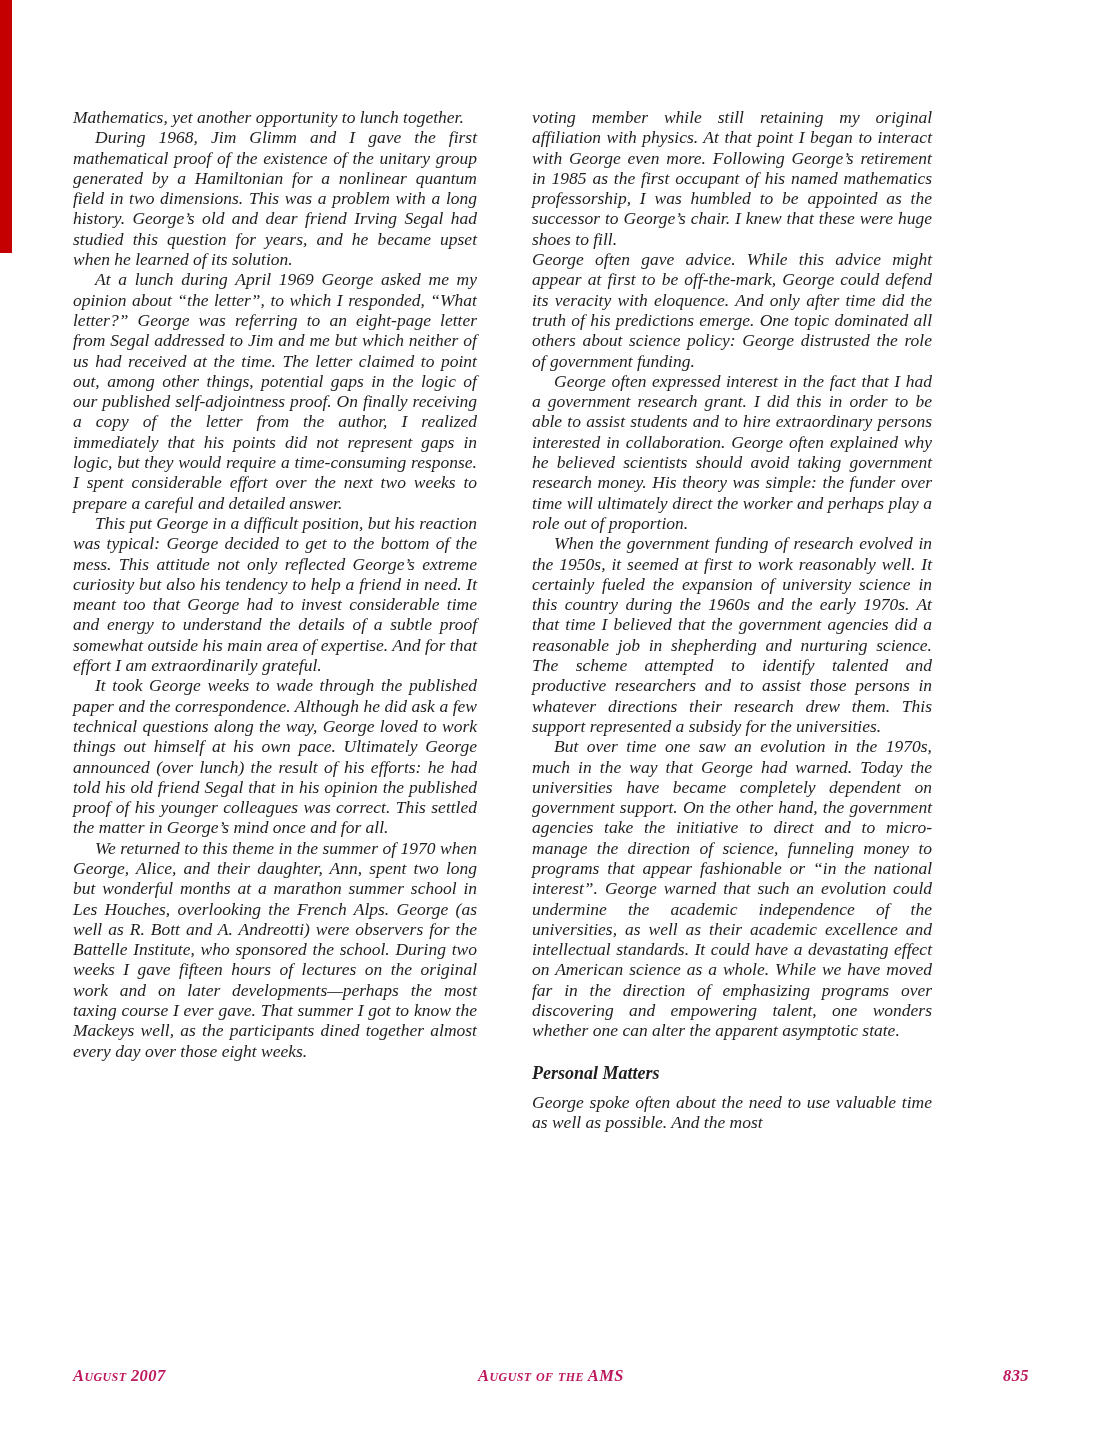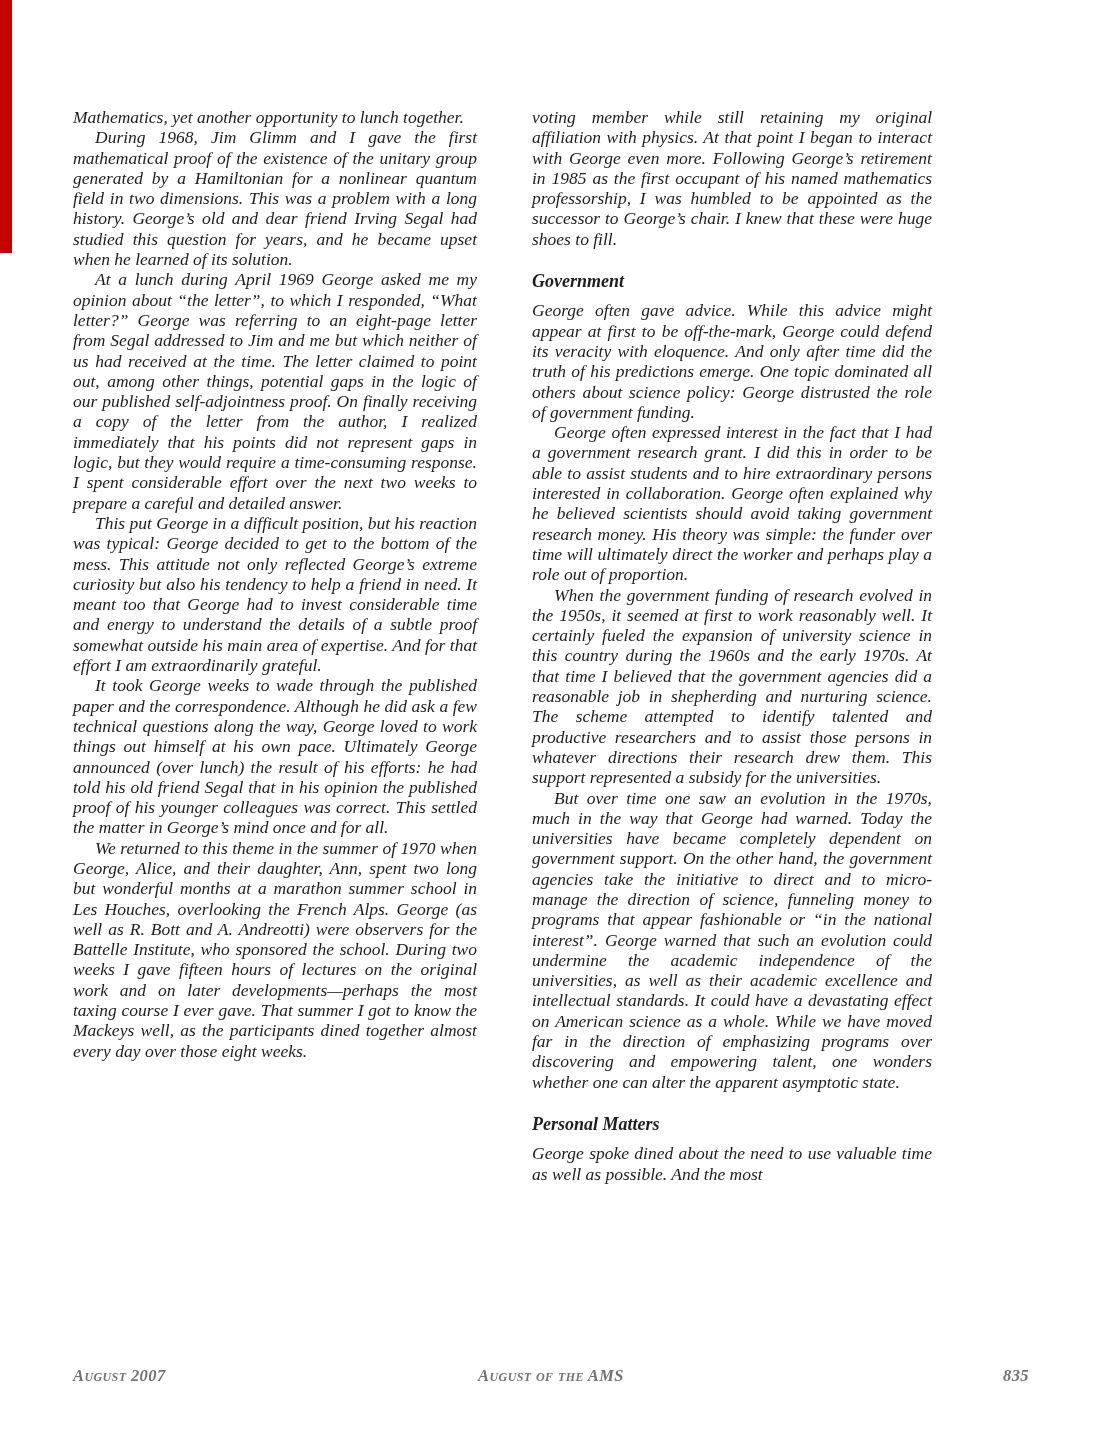--- a/index.html
+++ b/index.html
@@ -46,21 +46,21 @@
   .footer {
     position: absolute;
     left: 73px;
     top: 1366px;
     width: 956px;
     height: 24px;
     font-variant: small-caps;
     font-weight: 600;
     font-size: 16.5px;
     letter-spacing: 0.4px;
-    color: #737373;
+    color: #be185d;
   }
   .f-left   { position: absolute; left: 0; top: 0; }
   .f-center { position: absolute; left: 0; right: 0; top: 0; text-align: center; }
   .f-right  { position: absolute; right: 0; top: 0; }
 </style>
 </head>
 <body>
 
 <div class="page">
   <div class="edge-bar" style="background: rgb(196, 0, 0);"></div>
@@ -68,27 +68,26 @@
   <div class="col col-left">
       <p class="para">Mathematics, yet another opportunity to lunch together.</p>
       <p class="para indent">During 1968, Jim Glimm and I gave the first mathematical proof of the existence of the unitary group generated by a Hamiltonian for a nonlinear quantum field in two dimensions. This was a problem with a long history. George’s old and dear friend Irving Segal had studied this question for years, and he became upset when he learned of its solution.</p>
       <p class="para indent">At a lunch during April 1969 George asked me my opinion about “the letter”, to which I responded, “What letter?” George was referring to an eight-page letter from Segal addressed to Jim and me but which neither of us had received at the time. The letter claimed to point out, among other things, potential gaps in the logic of our published self-adjointness proof. On finally receiving a copy of the letter from the author, I realized immediately that his points did not represent gaps in logic, but they would require a time-consuming response. I spent considerable effort over the next two weeks to prepare a careful and detailed answer.</p>
       <p class="para indent">This put George in a difficult position, but his reaction was typical: George decided to get to the bottom of the mess. This attitude not only reflected George’s extreme curiosity but also his tendency to help a friend in need. It meant too that George had to invest considerable time and energy to understand the details of a subtle proof somewhat outside his main area of expertise. And for that effort I am extraordinarily grateful.</p>
       <p class="para indent">It took George weeks to wade through the published paper and the correspondence. Although he did ask a few technical questions along the way, George loved to work things out himself at his own pace. Ultimately George announced (over lunch) the result of his efforts: he had told his old friend Segal that in his opinion the published proof of his younger colleagues was correct. This settled the matter in George’s mind once and for all.</p>
       <p class="para indent">We returned to this theme in the summer of 1970 when George, Alice, and their daughter, Ann, spent two long but wonderful months at a marathon summer school in Les Houches, overlooking the French Alps. George (as well as R. Bott and A. Andreotti) were observers for the Battelle Institute, who sponsored the school. During two weeks I gave fifteen hours of lectures on the original work and on later developments—perhaps the most taxing course I ever gave. That summer I got to know the Mackeys well, as the participants dined together almost every day over those eight weeks.</p>
     </div>
   <div class="col col-right">
       <p class="para">voting member while still retaining my original affiliation with physics. At that point I began to interact with George even more. Following George’s retirement in 1985 as the first occupant of his named mathematics professorship, I was humbled to be appointed as the successor to George’s chair. I knew that these were huge shoes to fill.</p>
-      <h2 class="heading">Government</h2>
       <p class="para">George often gave advice. While this advice might appear at first to be off-the-mark, George could defend its veracity with eloquence. And only after time did the truth of his predictions emerge. One topic dominated all others about science policy: George distrusted the role of government funding.</p>
       <p class="para indent">George often expressed interest in the fact that I had a government research grant. I did this in order to be able to assist students and to hire extraordinary persons interested in collaboration. George often explained why he believed scientists should avoid taking government research money. His theory was simple: the funder over time will ultimately direct the worker and perhaps play a role out of proportion.</p>
       <p class="para indent">When the government funding of research evolved in the 1950s, it seemed at first to work reasonably well. It certainly fueled the expansion of university science in this country during the 1960s and the early 1970s. At that time I believed that the government agencies did a reasonable job in shepherding and nurturing science. The scheme attempted to identify talented and productive researchers and to assist those persons in whatever directions their research drew them. This support represented a subsidy for the universities.</p>
       <p class="para indent">But over time one saw an evolution in the 1970s, much in the way that George had warned. Today the universities have became completely dependent on government support. On the other hand, the government agencies take the initiative to direct and to micro-manage the direction of science, funneling money to programs that appear fashionable or “in the national interest”. George warned that such an evolution could undermine the academic independence of the universities, as well as their academic excellence and intellectual standards. It could have a devastating effect on American science as a whole. While we have moved far in the direction of emphasizing programs over discovering and empowering talent, one wonders whether one can alter the apparent asymptotic state.</p>
       <h2 class="heading">Personal Matters</h2>
-      <p class="para">George spoke dined about the need to use valuable time as well as possible. And the most</p>
+      <p class="para">George spoke often about the need to use valuable time as well as possible. And the most</p>
     </div>
 
   <div class="footer">
     <span class="f-left">August 2007</span>
     <span class="f-center">August of the AMS</span>
     <span class="f-right">835</span>
   </div>
 </div>
 
 </body></html>

